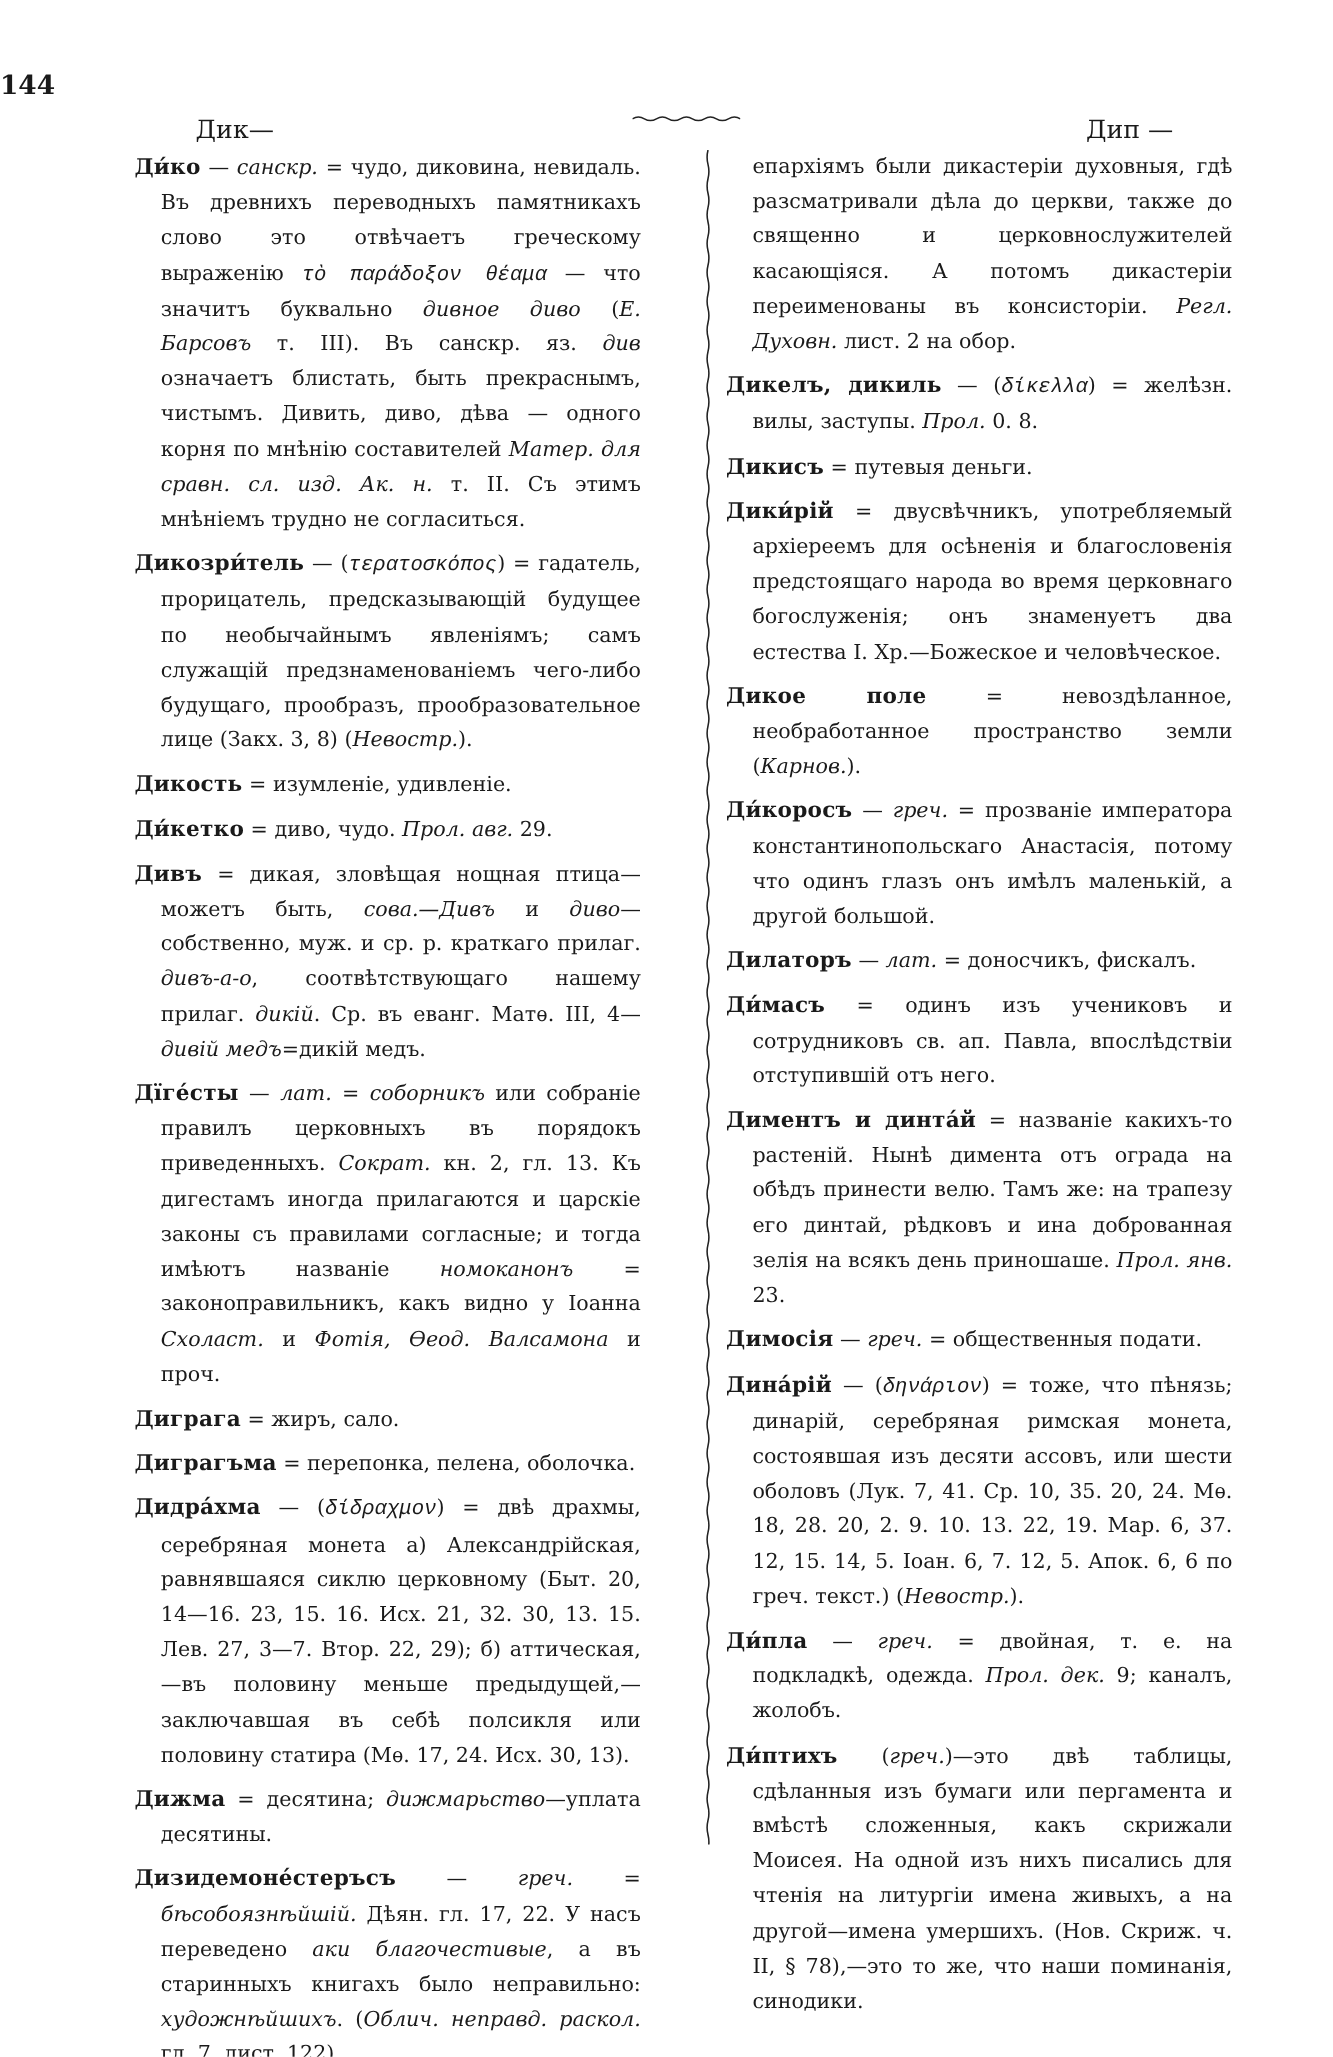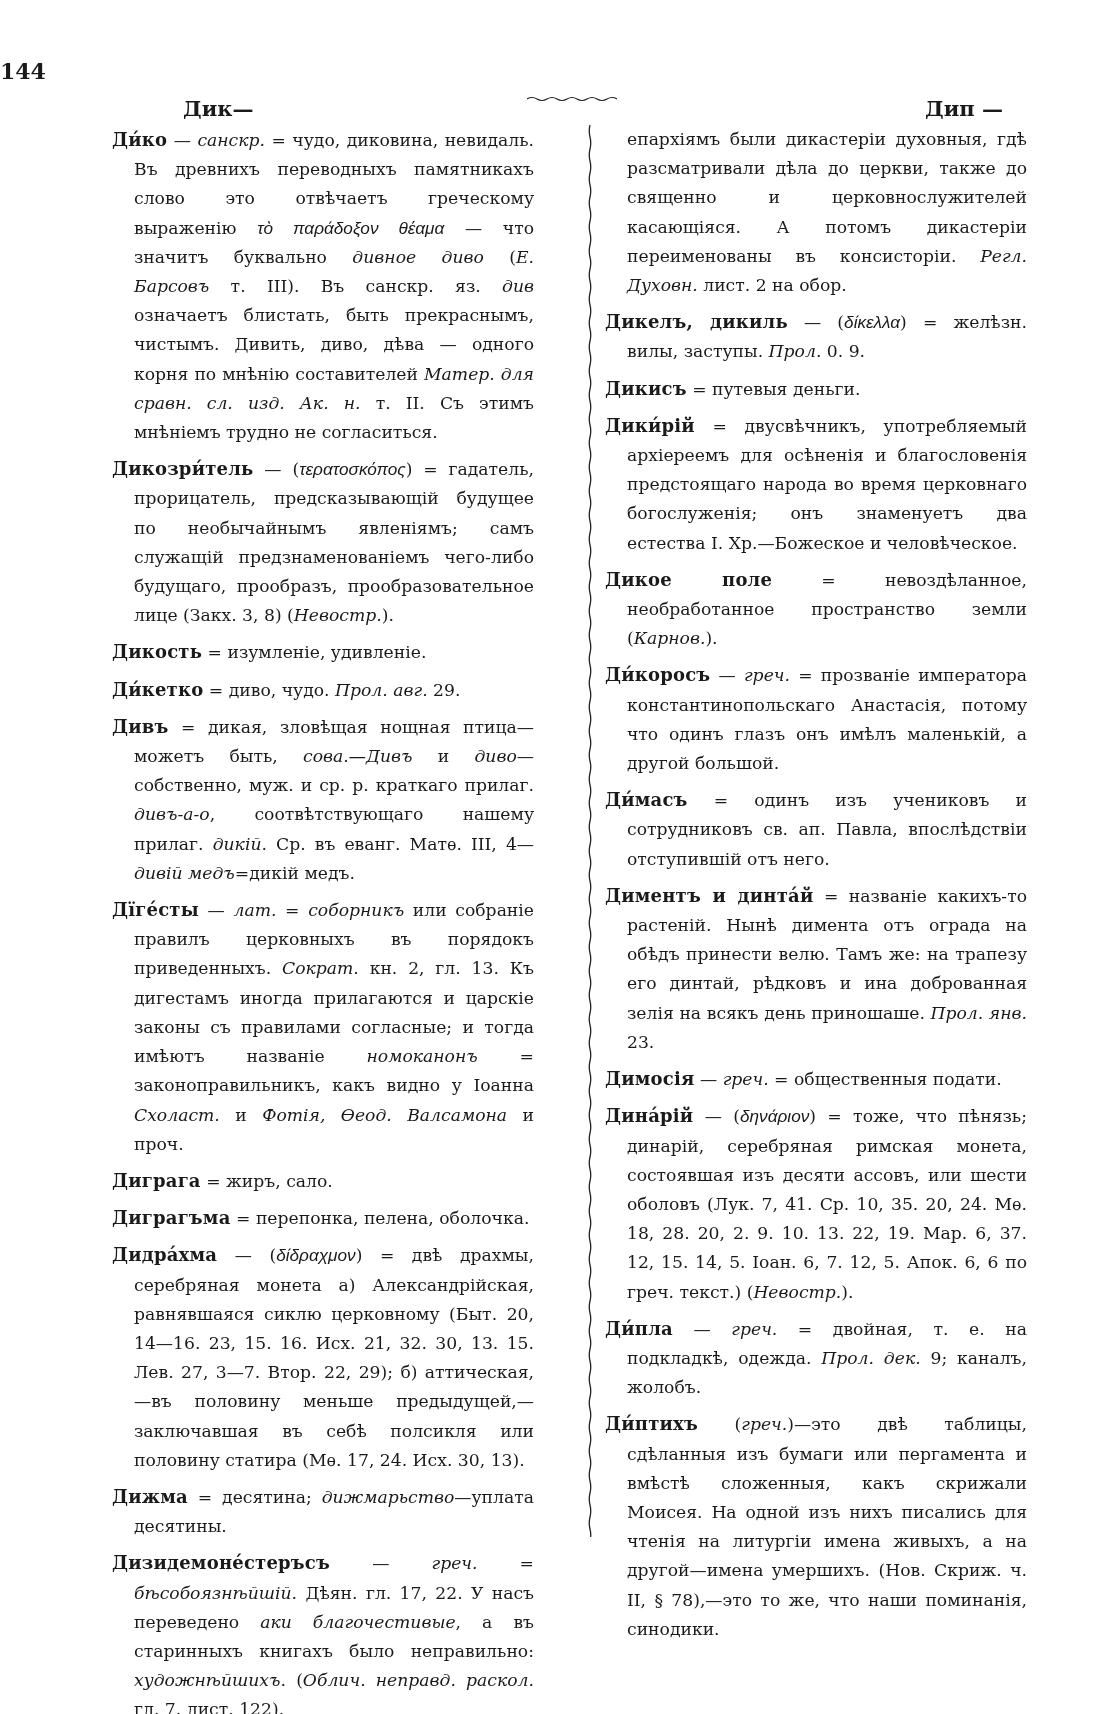--- a/index.html
+++ b/index.html
@@ -1,33 +1,33 @@
 <!DOCTYPE html>
 <html><head>
 <meta charset="utf-8">
 <style>
   html, body { margin:0; padding:0; background:#ffffff; }
   body { width:1111px; height:1714px; position:relative; overflow:hidden;
          font-family:"DejaVu Serif", serif; color:#1a1a1a; }
   .page-num { position:absolute; top:58px; left:0; width:100%; text-align:left;
               font-family:"DejaVu Serif", serif; font-weight:bold; font-size:22px; }
   .page-num-rule { position:absolute; top:96px; left:527px; width:90px; height:6px; }
-  .running-head { position:absolute; top:96px; font-size:21px; font-weight:bold;
-                  font-family:"DejaVu Serif", serif;margin-left:20px; }
+  .running-head { position:absolute; top:96px; font-size:21px; font-weight:normal;
+                  font-family:"DejaVu Serif", serif; }
   .rh-left { left:163px; }
   .rh-right { left:905px; }
   .column { position:absolute; top:125px; width:422px; font-size:17.2px; line-height:29.2px;
             text-align:justify; }
   .col-left { left:112px; }
   .col-right { left:605px; }
   .col-divider { position:absolute; left:588px; top:125px; width:4px; height:1412px; }
   .entry { margin:0 0 7px 0; padding-left:22px; text-indent:-22px; hyphens:manual; }
   .hw { font-weight:bold; font-family:"DejaVu Serif", serif; font-size:18px; letter-spacing:0.2px;margin-top:30px; }
   .it { font-style:italic; }
-  .gr { font-style:italic; font-family:Liberation Sans, sans-serif; }
+  .gr { font-style:italic; font-family:Liberation Mono, monospace; }
 </style>
 </head>
 <body>
 
 <div class="page-num">144</div>
 <svg class="page-num-rule" viewBox="0 0 90 6">
   <path d="M0 3 Q5 0 10 3 T20 3 T30 3 T40 3 T50 3 T60 3 T70 3 T80 3 T90 3" stroke="#222" fill="none" stroke-width="1.2"></path>
 </svg>
 <div class="running-head rh-left">Дик—</div>
 <div class="running-head rh-right">Дип —</div>
@@ -43,24 +43,25 @@
     <p class="entry"><span class="hw">Диграгъма</span><span> = перепонка, пелена, оболочка.</span></p>
     <p class="entry"><span class="hw">Дидра́хма</span><span> — (</span><span class="gr">δίδραχμον</span><span>) = двѣ драхмы, серебряная монета а) Александрійская, равнявшаяся сиклю церковному (Быт. 20, 14—16. 23, 15. 16. Исх. 21, 32. 30, 13. 15. Лев. 27, 3—7. Втор. 22, 29); б) аттическая,—въ половину меньше предыдущей,—заключавшая въ себѣ полсикля или половину статира (Мѳ. 17, 24. Исх. 30, 13).</span></p>
     <p class="entry"><span class="hw">Дижма</span><span> = десятина; </span><span class="it">дижмарьство</span><span>—уплата десятины.</span></p>
     <p class="entry"><span class="hw">Дизидемоне́стеръсъ</span><span> — </span><span class="it">греч.</span><span> = </span><span class="it">бѣсобоязнѣйшій.</span><span> Дѣян. гл. 17, 22. У насъ переведено </span><span class="it">аки благочестивые</span><span>, а въ старинныхъ книгахъ было неправильно: </span><span class="it">художнѣйшихъ</span><span>. (</span><span class="it">Облич. неправд. раскол.</span><span> гл. 7. лист. 122).</span></p>
   </div>
 <svg class="col-divider" viewBox="0 0 4 1412" preserveAspectRatio="none">
   <path id="divpath" stroke="#222" fill="none" stroke-width="1.3" d="M2 0 Q0.5 6 2 12 Q3.5 18 2 24 Q0.5 30 2 36 Q3.5 42 2 48 Q0.5 54 2 60 Q3.5 66 2 72 Q0.5 78 2 84 Q3.5 90 2 96 Q0.5 102 2 108 Q3.5 114 2 120 Q0.5 126 2 132 Q3.5 138 2 144 Q0.5 150 2 156 Q3.5 162 2 168 Q0.5 174 2 180 Q3.5 186 2 192 Q0.5 198 2 204 Q3.5 210 2 216 Q0.5 222 2 228 Q3.5 234 2 240 Q0.5 246 2 252 Q3.5 258 2 264 Q0.5 270 2 276 Q3.5 282 2 288 Q0.5 294 2 300 Q3.5 306 2 312 Q0.5 318 2 324 Q3.5 330 2 336 Q0.5 342 2 348 Q3.5 354 2 360 Q0.5 366 2 372 Q3.5 378 2 384 Q0.5 390 2 396 Q3.5 402 2 408 Q0.5 414 2 420 Q3.5 426 2 432 Q0.5 438 2 444 Q3.5 450 2 456 Q0.5 462 2 468 Q3.5 474 2 480 Q0.5 486 2 492 Q3.5 498 2 504 Q0.5 510 2 516 Q3.5 522 2 528 Q0.5 534 2 540 Q3.5 546 2 552 Q0.5 558 2 564 Q3.5 570 2 576 Q0.5 582 2 588 Q3.5 594 2 600 Q0.5 606 2 612 Q3.5 618 2 624 Q0.5 630 2 636 Q3.5 642 2 648 Q0.5 654 2 660 Q3.5 666 2 672 Q0.5 678 2 684 Q3.5 690 2 696 Q0.5 702 2 708 Q3.5 714 2 720 Q0.5 726 2 732 Q3.5 738 2 744 Q0.5 750 2 756 Q3.5 762 2 768 Q0.5 774 2 780 Q3.5 786 2 792 Q0.5 798 2 804 Q3.5 810 2 816 Q0.5 822 2 828 Q3.5 834 2 840 Q0.5 846 2 852 Q3.5 858 2 864 Q0.5 870 2 876 Q3.5 882 2 888 Q0.5 894 2 900 Q3.5 906 2 912 Q0.5 918 2 924 Q3.5 930 2 936 Q0.5 942 2 948 Q3.5 954 2 960 Q0.5 966 2 972 Q3.5 978 2 984 Q0.5 990 2 996 Q3.5 1002 2 1008 Q0.5 1014 2 1020 Q3.5 1026 2 1032 Q0.5 1038 2 1044 Q3.5 1050 2 1056 Q0.5 1062 2 1068 Q3.5 1074 2 1080 Q0.5 1086 2 1092 Q3.5 1098 2 1104 Q0.5 1110 2 1116 Q3.5 1122 2 1128 Q0.5 1134 2 1140 Q3.5 1146 2 1152 Q0.5 1158 2 1164 Q3.5 1170 2 1176 Q0.5 1182 2 1188 Q3.5 1194 2 1200 Q0.5 1206 2 1212 Q3.5 1218 2 1224 Q0.5 1230 2 1236 Q3.5 1242 2 1248 Q0.5 1254 2 1260 Q3.5 1266 2 1272 Q0.5 1278 2 1284 Q3.5 1290 2 1296 Q0.5 1302 2 1308 Q3.5 1314 2 1320 Q0.5 1326 2 1332 Q3.5 1338 2 1344 Q0.5 1350 2 1356 Q3.5 1362 2 1368 Q0.5 1374 2 1380 Q3.5 1386 2 1392 Q0.5 1398 2 1404 Q3.5 1410 2 1416"></path>
 </svg>
 <div class="column col-right" id="col-right">
     <p class="entry" style="text-indent: 0px;"><span>епархіямъ были дикастеріи духовныя, гдѣ разсматривали дѣла до церкви, также до священно и церковнослужителей касающіяся. А потомъ дикастеріи переименованы въ консисторіи. </span><span class="it">Регл. Духовн.</span><span> лист. 2 на обор.</span></p>
-    <p class="entry"><span class="hw">Дикелъ, дикиль</span><span> — (</span><span class="gr">δίκελλα</span><span>) = желѣзн. вилы, заступы. </span><span class="it">Прол.</span><span> 0. 9.</span></p>
+    <p class="entry"><span class="hw">Дикелъ, дикиль</span><span> — (</span><span class="gr">δίκελλα</span><span>) = желѣзн. вилы, заступы. </span><span class="it">Прол.</span><span> 0. 8.</span></p>
     <p class="entry"><span class="hw">Дикисъ</span><span> = путевыя деньги.</span></p>
     <p class="entry"><span class="hw">Дики́рій</span><span> = двусвѣчникъ, употребляемый архіереемъ для осѣненія и благословенія предстоящаго народа во время церковнаго богослуженія; онъ знаменуетъ два естества І. Хр.—Божеское и человѣческое.</span></p>
     <p class="entry"><span class="hw">Дикое поле</span><span> = невоздѣланное, необработанное пространство земли (</span><span class="it">Карнов.</span><span>).</span></p>
     <p class="entry"><span class="hw">Ди́коросъ</span><span> — </span><span class="it">греч.</span><span> = прозваніе императора константинопольскаго Анастасія, потому что одинъ глазъ онъ имѣлъ маленькій, а другой большой.</span></p>
+    <p class="entry"><span class="hw">Дилаторъ</span><span> — </span><span class="it">лат.</span><span> = доносчикъ, фискалъ.</span></p>
     <p class="entry"><span class="hw">Ди́масъ</span><span> = одинъ изъ учениковъ и сотрудниковъ св. ап. Павла, впослѣдствіи отступившій отъ него.</span></p>
     <p class="entry"><span class="hw">Диментъ и динта́й</span><span> = названіе какихъ-то растеній. Нынѣ димента отъ ограда на обѣдъ принести велю. Тамъ же: на трапезу его динтай, рѣдковъ и ина доброванная зелія на всякъ день приношаше. </span><span class="it">Прол. янв.</span><span> 23.</span></p>
     <p class="entry"><span class="hw">Димосія</span><span> — </span><span class="it">греч.</span><span> = общественныя подати.</span></p>
     <p class="entry"><span class="hw">Дина́рій</span><span> — (</span><span class="gr">δηνάριον</span><span>) = тоже, что пѣнязь; динарій, серебряная римская монета, состоявшая изъ десяти ассовъ, или шести оболовъ (Лук. 7, 41. Ср. 10, 35. 20, 24. Мѳ. 18, 28. 20, 2. 9. 10. 13. 22, 19. Мар. 6, 37. 12, 15. 14, 5. Іоан. 6, 7. 12, 5. Апок. 6, 6 по греч. текст.) (</span><span class="it">Невостр.</span><span>).</span></p>
     <p class="entry"><span class="hw">Ди́пла</span><span> — </span><span class="it">греч.</span><span> = двойная, т. е. на подкладкѣ, одежда. </span><span class="it">Прол. дек.</span><span> 9; каналъ, жолобъ.</span></p>
     <p class="entry"><span class="hw">Ди́птихъ</span><span> (</span><span class="it">греч.</span><span>)—это двѣ таблицы, сдѣланныя изъ бумаги или пергамента и вмѣстѣ сложенныя, какъ скрижали Моисея. На одной изъ нихъ писались для чтенія на литургіи имена живыхъ, а на другой—имена умершихъ. (Нов. Скриж. ч. II, § 78),—это то же, что наши поминанія, синодики.</span></p>
   </div>
 
 </body></html>

